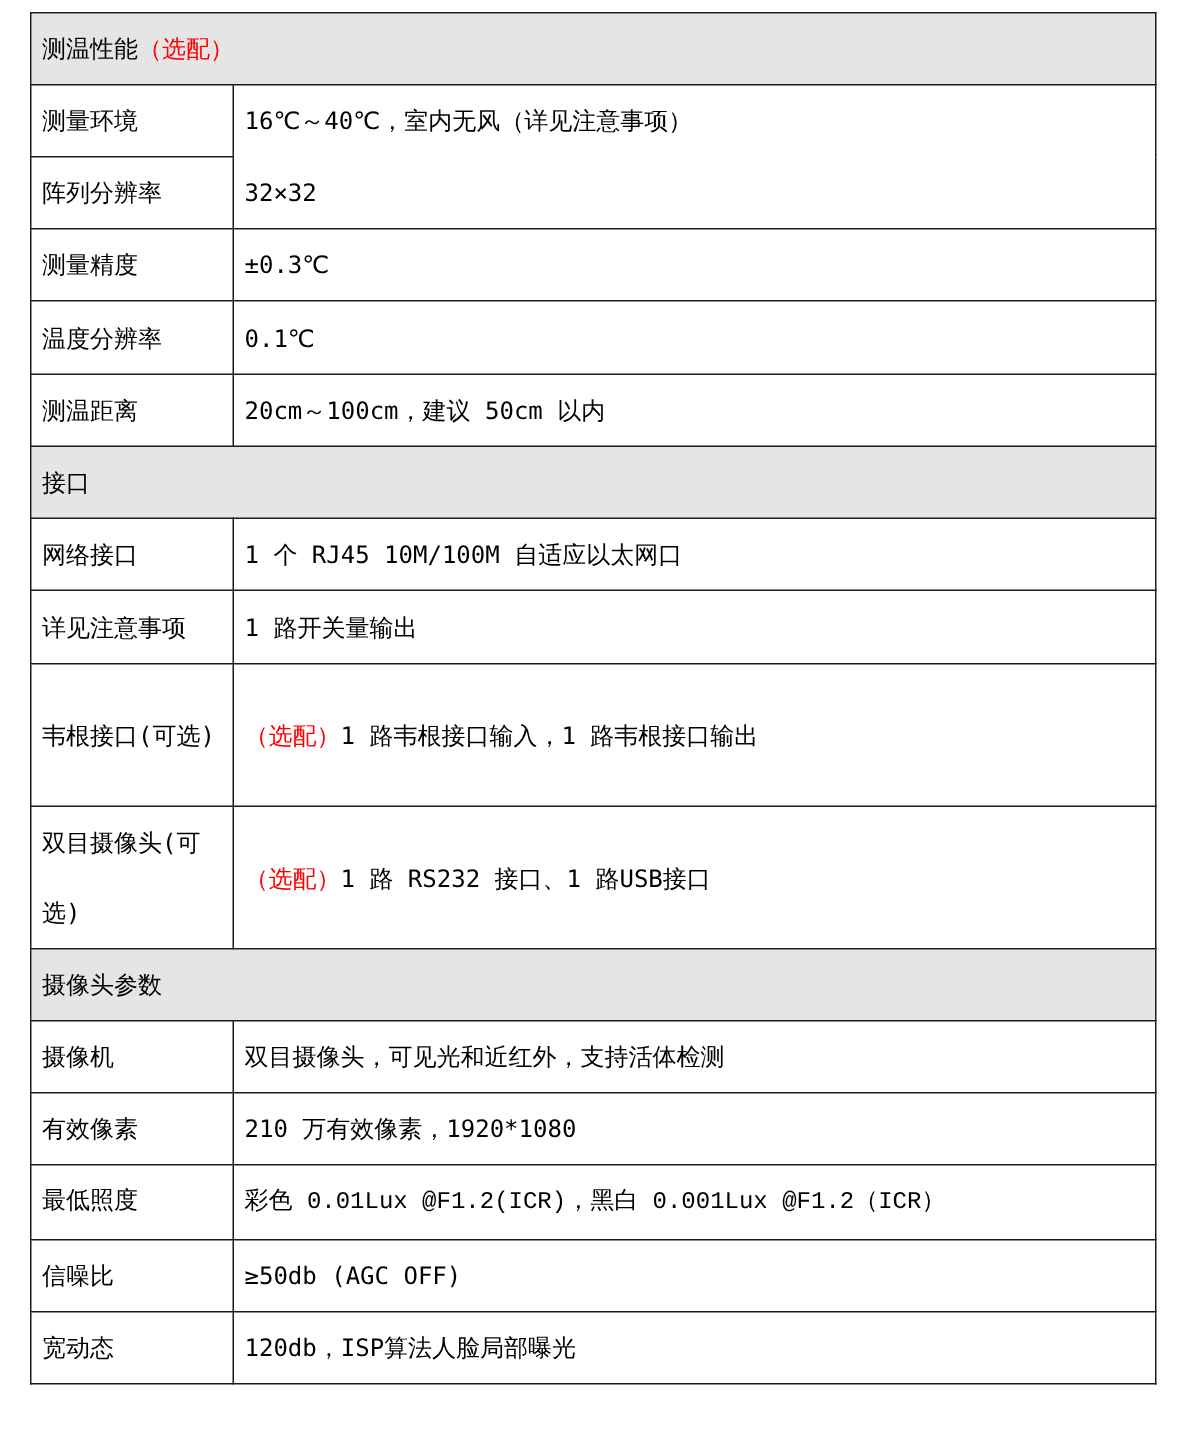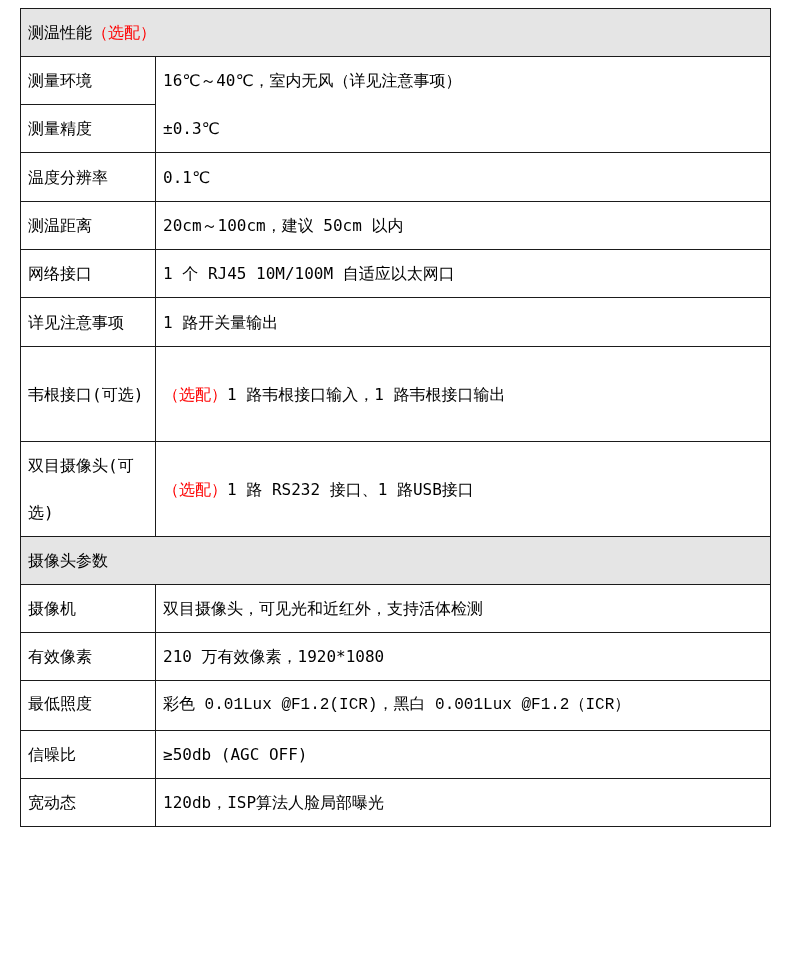--- a/index.html
+++ b/index.html
@@ -64,32 +64,39 @@
   <tbody>
 
     <tr class="section h39">
       <td colspan="2"><span>测温性能</span><span class="red">（选配）</span></td>
     </tr>
     <tr class="h45">
       <td class="label">测量环境</td>
       <td class="value no-divider">16℃～40℃，室内无风（详见注意事项）</td>
     </tr>
     <tr class="h48">
+      <td class="label">阵列分辨率</td>
+      <td class="value">32×32</td>
+    </tr>
+    <tr class="h48">
       <td class="label">测量精度</td>
       <td class="value">±0.3℃</td>
     </tr>
     <tr class="h49">
       <td class="label">温度分辨率</td>
       <td class="value">0.1℃</td>
     </tr>
     <tr class="h48">
       <td class="label">测温距离</td>
       <td class="value">20cm～100cm，建议 50cm 以内</td>
     </tr>
 
+    <tr class="section h46">
+      <td colspan="2"><span>接口</span></td>
+    </tr>
     <tr class="h48">
       <td class="label">网络接口</td>
       <td class="value">1 个 RJ45 10M/100M 自适应以太网口</td>
     </tr>
     <tr class="h49">
       <td class="label">详见注意事项</td>
       <td class="value">1 路开关量输出</td>
     </tr>
     <tr class="h95">
       <td class="label">韦根接口(可选)</td>

